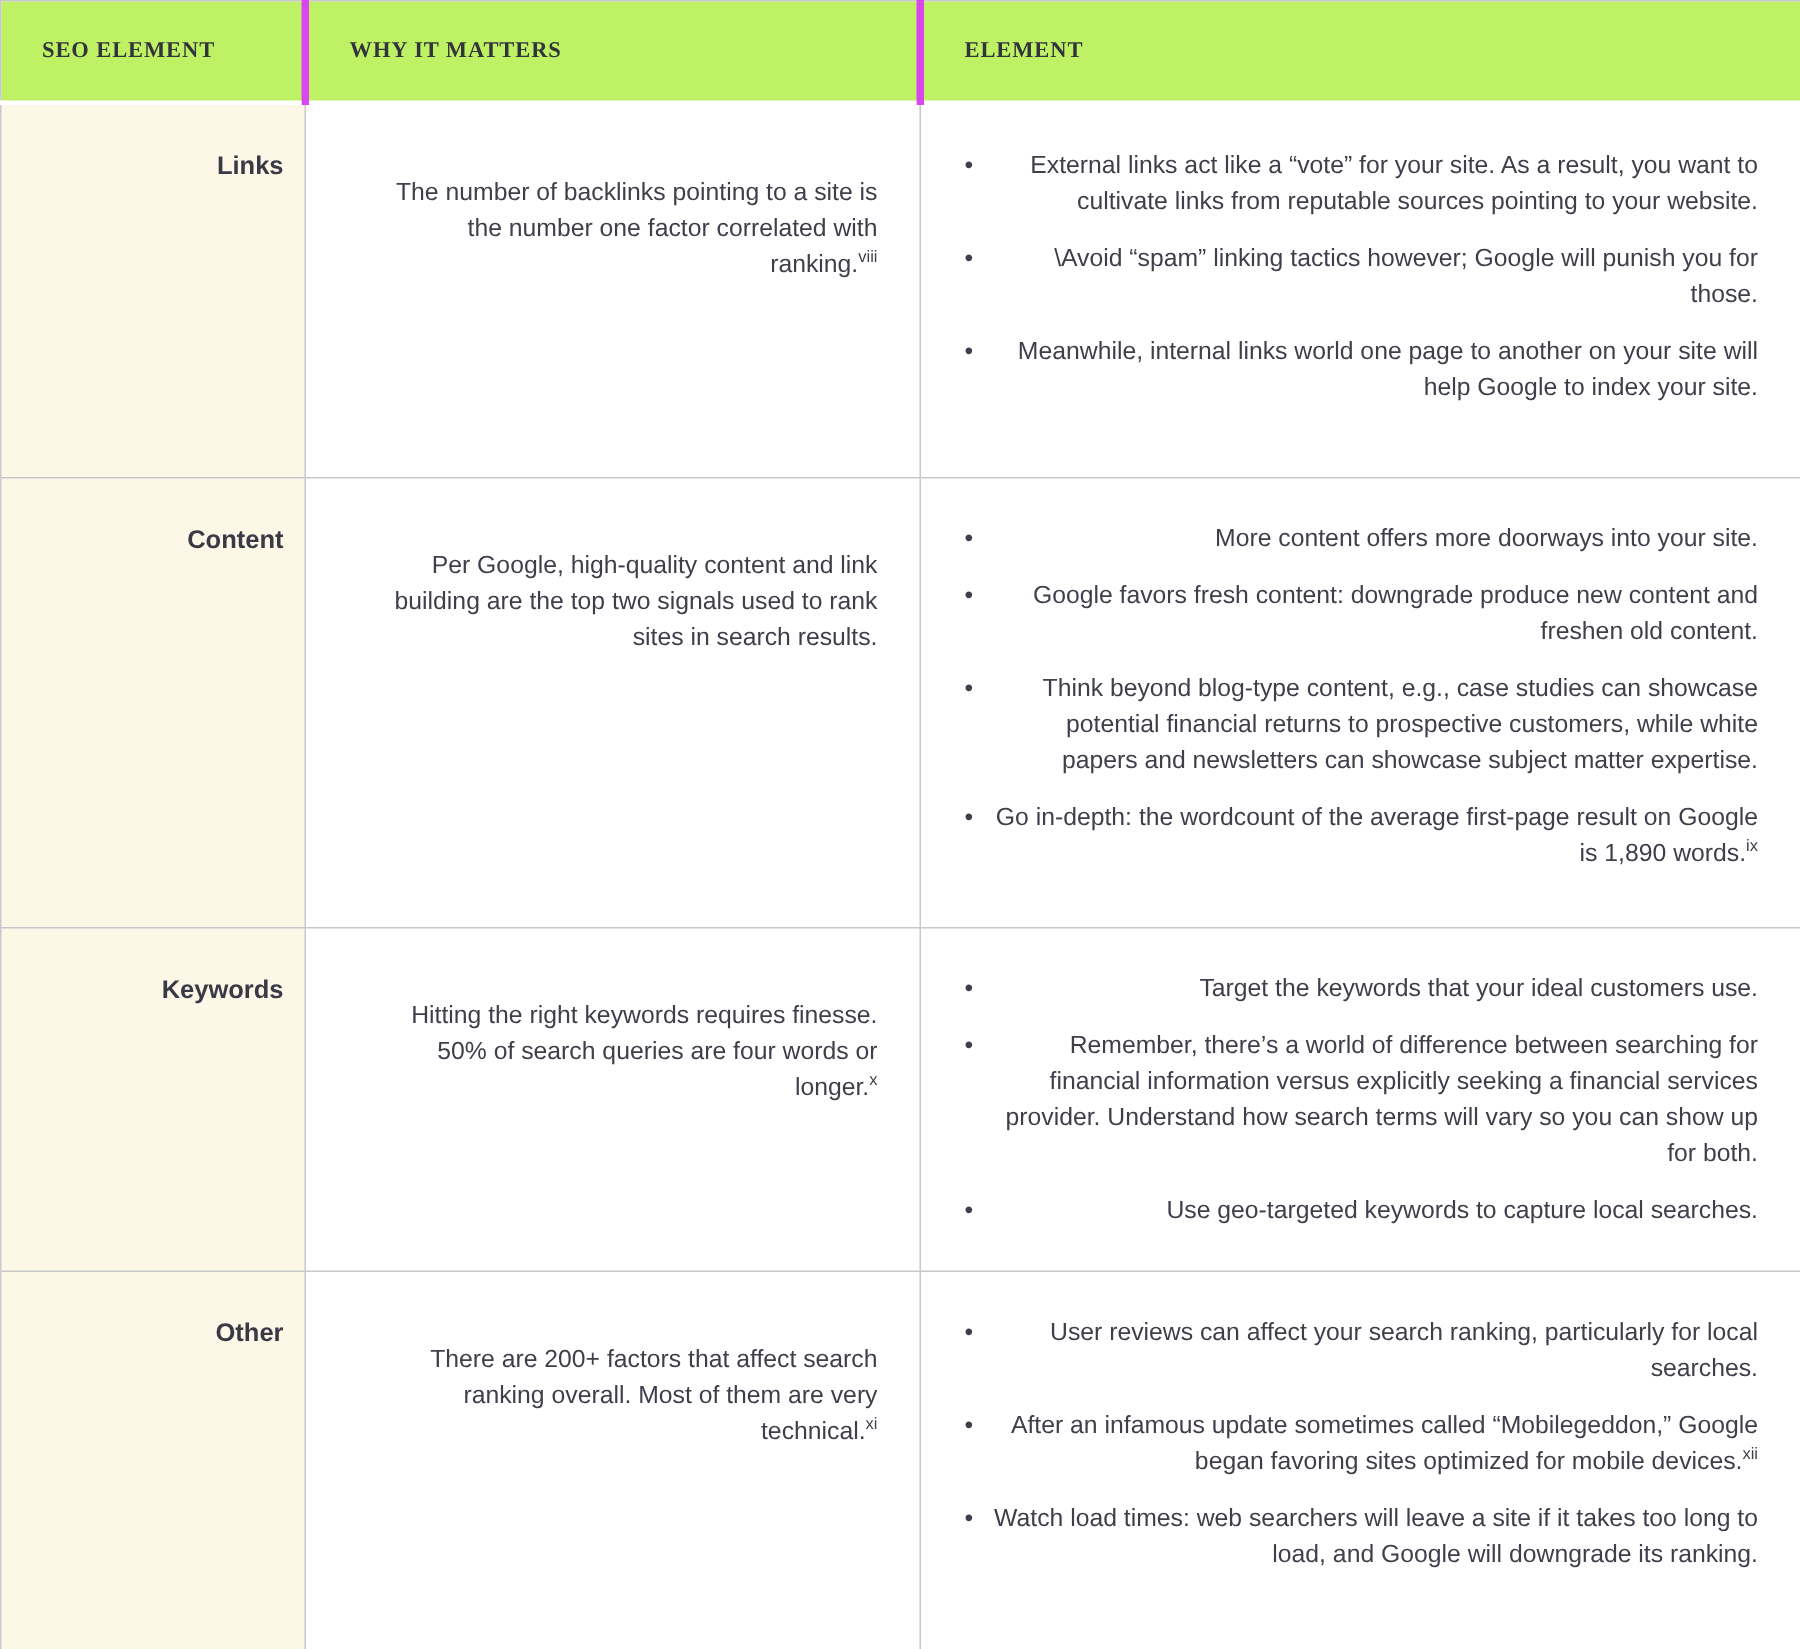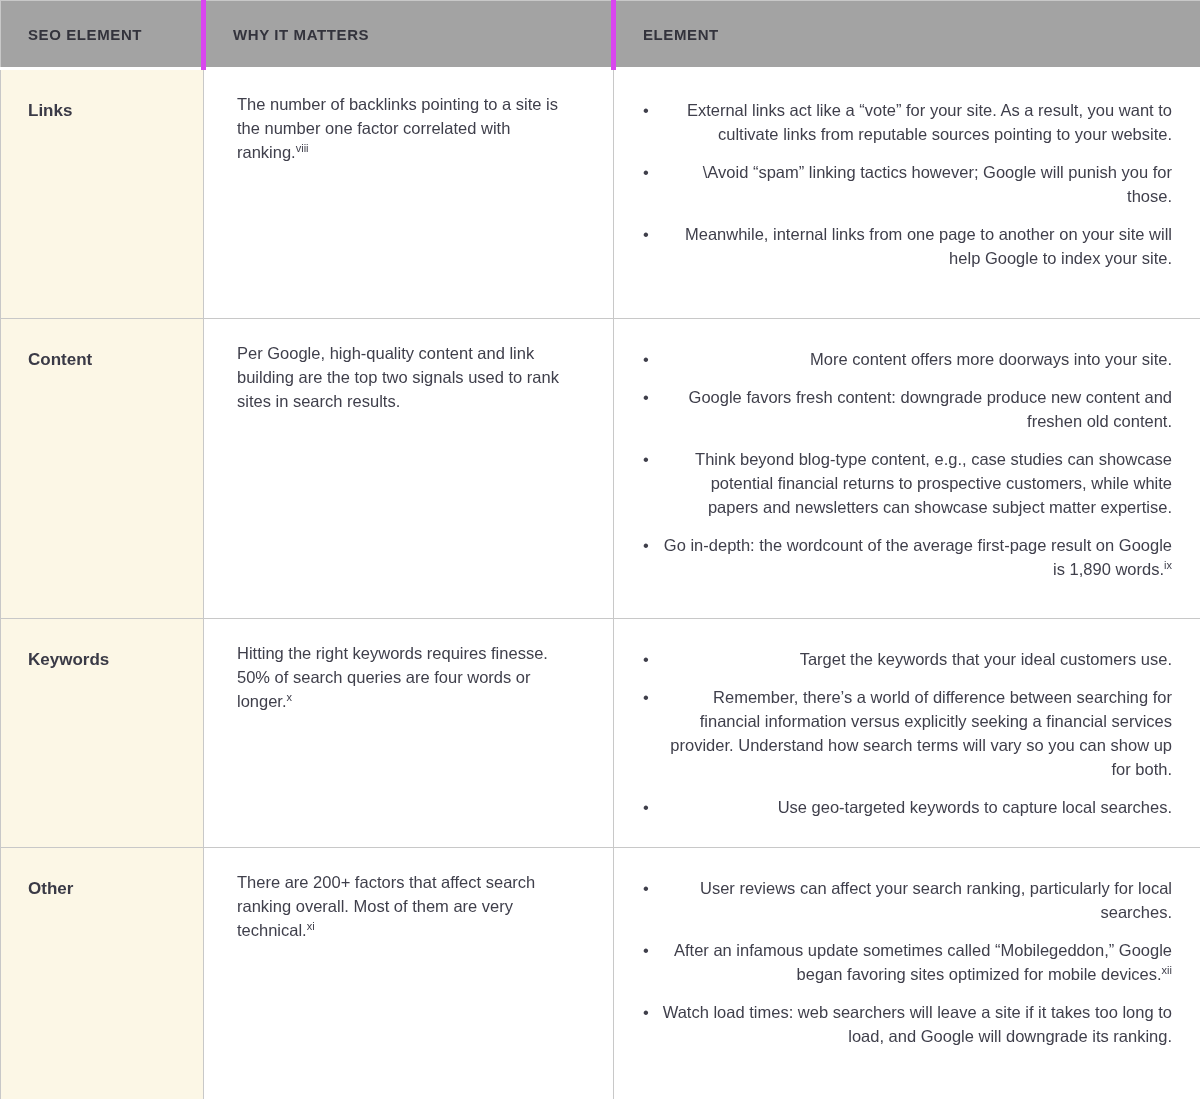--- a/index.html
+++ b/index.html
@@ -13,42 +13,45 @@
     width: 1200px;
     border-collapse: collapse;
     table-layout: fixed;
   }
   .seo-table th, .seo-table td {
     border: 1px solid #c8c8c8;
     vertical-align: top;
     text-align: left;
   }
   .seo-table th {
-    background: #a3a3a3;
+    background: #bef264;
     height: 68px;
     vertical-align: middle;
     font-size: 15px;
     font-weight: bold;
     letter-spacing: 0.6px;
     color: #33333c;
     padding: 0 10px 0 27px;
     border-bottom: 3px solid #ffffff;
+    font-family: Liberation Serif, serif;
   }
   .seo-table th + th { border-left: 5px solid #d946ef; }
   td.col-element {
     background: #fcf7e6;
     font-weight: bold;
     font-size: 17px;
     color: #3a3a46;
     padding: 31px 14px 16px 27px;
+    text-align: right;
   }
   td.col-why {
-    padding: 22px 28px 16px 33px;
+    padding: 46px 28px 16px 33px;
     font-size: 16.5px;
     line-height: 24px;
+    text-align: right;
   }
   td.col-tactics {
     padding: 28px 28px 14px 29px;
     font-size: 16.5px;
     line-height: 24px;
   }
   ul.tactics-list { list-style: none; }
   ul.tactics-list li {
     position: relative;
     padding-left: 16px;
@@ -88,21 +91,21 @@
 
     <tr style="height:250px;">
       <td class="col-element">Links</td>
       <td class="col-why">
         <span>The number of backlinks pointing to a site is the number one factor correlated with ranking.</span><sup class="footnote">viii</sup>
       </td>
       <td class="col-tactics">
         <ul class="tactics-list">
           <li><span>External links act like a “vote” for your site. As a result, you want to cultivate links from reputable sources pointing to your website.</span><sup class="footnote"></sup></li>
           <li><span>\Avoid “spam” linking tactics however; Google will punish you for those.</span><sup class="footnote"></sup></li>
-          <li><span>Meanwhile, internal links from one page to another on your site will help Google to index your site.</span><sup class="footnote"></sup></li>
+          <li><span>Meanwhile, internal links world one page to another on your site will help Google to index your site.</span><sup class="footnote"></sup></li>
         </ul>
       </td>
     </tr>
 
     <tr style="height:300px;margin-top:12px;">
       <td class="col-element">Content</td>
       <td class="col-why">
         <span>Per Google, high-quality content and link building are the top two signals used to rank sites in search results.</span><sup class="footnote"></sup>
       </td>
       <td class="col-tactics">

